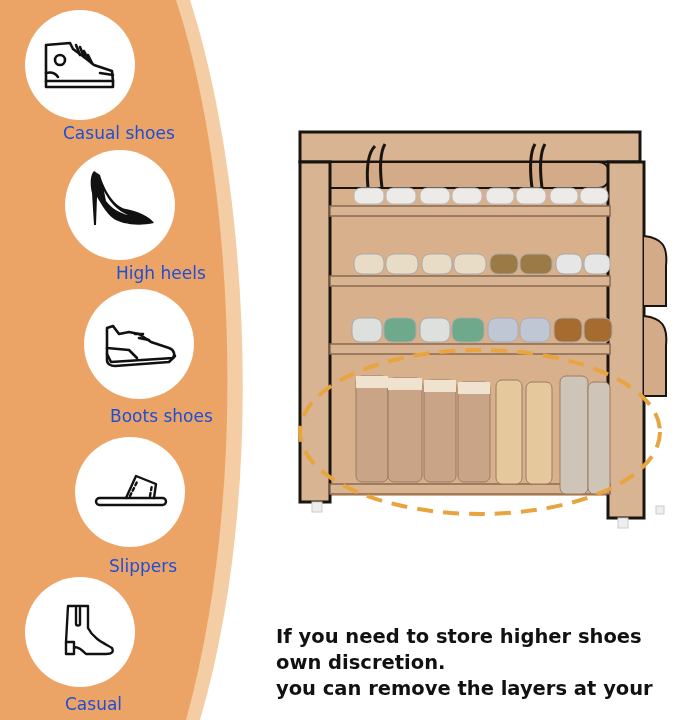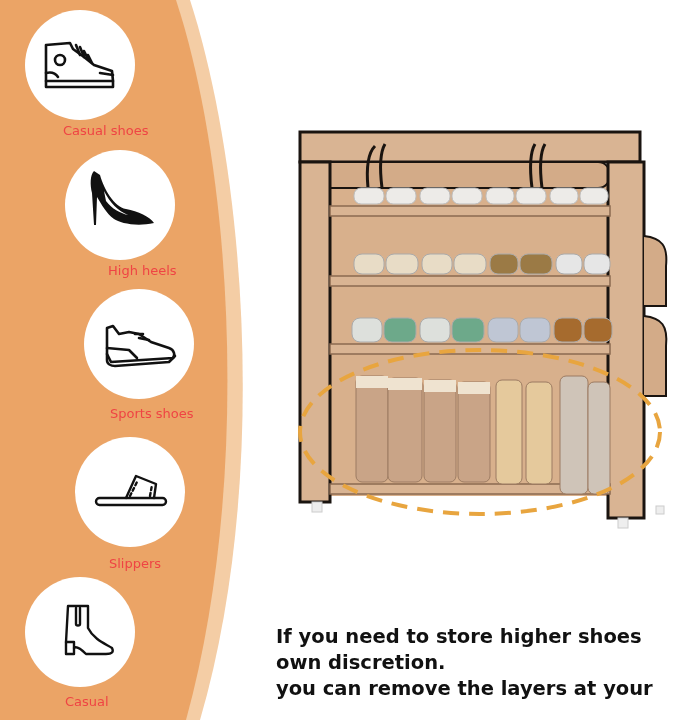--- a/index.html
+++ b/index.html
@@ -1,21 +1,21 @@
 <!DOCTYPE html>
 <html><head>
 <meta charset="utf-8">
 <style>
   html,body{margin:0;padding:0;}
   body{width:679px;height:720px;position:relative;overflow:hidden;background:#ffffff;font-family:"DejaVu Sans","Liberation Sans",sans-serif;}
   .band{position:absolute;left:0;top:0;width:679px;height:720px;}
   .cat{position:absolute;}
   .circle{position:absolute;width:110px;height:110px;border-radius:50%;background:#ffffff;}
   .circle svg{position:absolute;left:15px;top:15px;width:80px;height:80px;}
-  .cat-label{position:absolute;font-size:13px;color:#ef4444;white-space:nowrap;font-family:"DejaVu Sans",sans-serif;}
+  .cat-label{position:absolute;font-size:17px;color:#1d4ed8;white-space:nowrap;font-family:"DejaVu Sans",sans-serif;}
   .caption{position:absolute;left:276px;top:624px;width:400px;font-family:"DejaVu Sans",sans-serif;font-weight:bold;font-size:19.5px;line-height:26px;color:#111;}
   .caption span{display:block;white-space:nowrap;}
   .rack{position:absolute;left:290px;top:126px;width:389px;height:430px;}
 </style>
 </head>
 <body>
 
 <svg class="band" viewBox="0 0 679 720">
   <path d="M0 0 L190 0 C 245 170, 270 480, 200 720 L0 720 Z" fill="#F4CDA5"></path>
   <path d="M0 0 L176 0 C 232 170, 252 480, 186 720 L0 720 Z" fill="#EBA466"></path>
@@ -36,35 +36,35 @@
   <div class="cat-label" style="left:63px;top:123px;">Casual shoes</div>
 </div>
 
 <div class="cat">
   <div class="circle" style="left:65px;top:150px;">
     <svg viewBox="0 0 80 80">
       <path d="M14 6 C 10 10, 10 20, 12 28 L14 60 L16 60 L17 32 C 22 40, 26 48, 34 54 C 40 58, 56 62, 74 58 C 70 52, 58 46, 46 44 C 34 42, 24 24, 20 10 Z" fill="#111"></path>
       <path d="M24 26 C 30 38, 38 46, 48 50 C 40 48, 32 44, 26 36 Z" fill="#fff"></path>
     </svg>
   </div>
-  <div class="cat-label" style="left:108px;top:263px;">High heels</div>
+  <div class="cat-label" style="left:116px;top:263px;">High heels</div>
 </div>
 
 <div class="cat">
   <div class="circle" style="left:84px;top:289px;">
     <svg viewBox="0 0 80 80">
       <g fill="none" stroke="#111" stroke-width="2.6" stroke-linejoin="round" stroke-linecap="round">
         <path d="M8 24 L14 22 L20 30 L30 28 L40 30 L52 38 L70 44 C 76 46, 76 52, 74 54 L12 58 L8 50 Z"></path>
         <path d="M8 50 L8 56 C 8 60, 12 62, 16 62 L70 58 L76 52"></path>
         <path d="M8 44 L30 46 L38 54"></path>
         <path d="M36 30 L44 30 M40 34 L50 36"></path>
       </g>
     </svg>
   </div>
-  <div class="cat-label" style="left:110px;top:406px;">Sports shoes</div>
+  <div class="cat-label" style="left:110px;top:406px;">Boots shoes</div>
 </div>
 
 <div class="cat">
   <div class="circle" style="left:75px;top:437px;">
     <svg viewBox="0 0 80 80">
       <g fill="none" stroke="#111" stroke-width="2.4" stroke-linejoin="round" stroke-linecap="round">
         <rect x="6" y="46" width="70" height="7" rx="3.5"></rect>
         <path d="M36 46 L46 24 L66 32 L64 46"></path>
         <path d="M40 44 L48 28" stroke-dasharray="3 3"></path>
         <path d="M60 44 L62 33" stroke-dasharray="3 3"></path>

